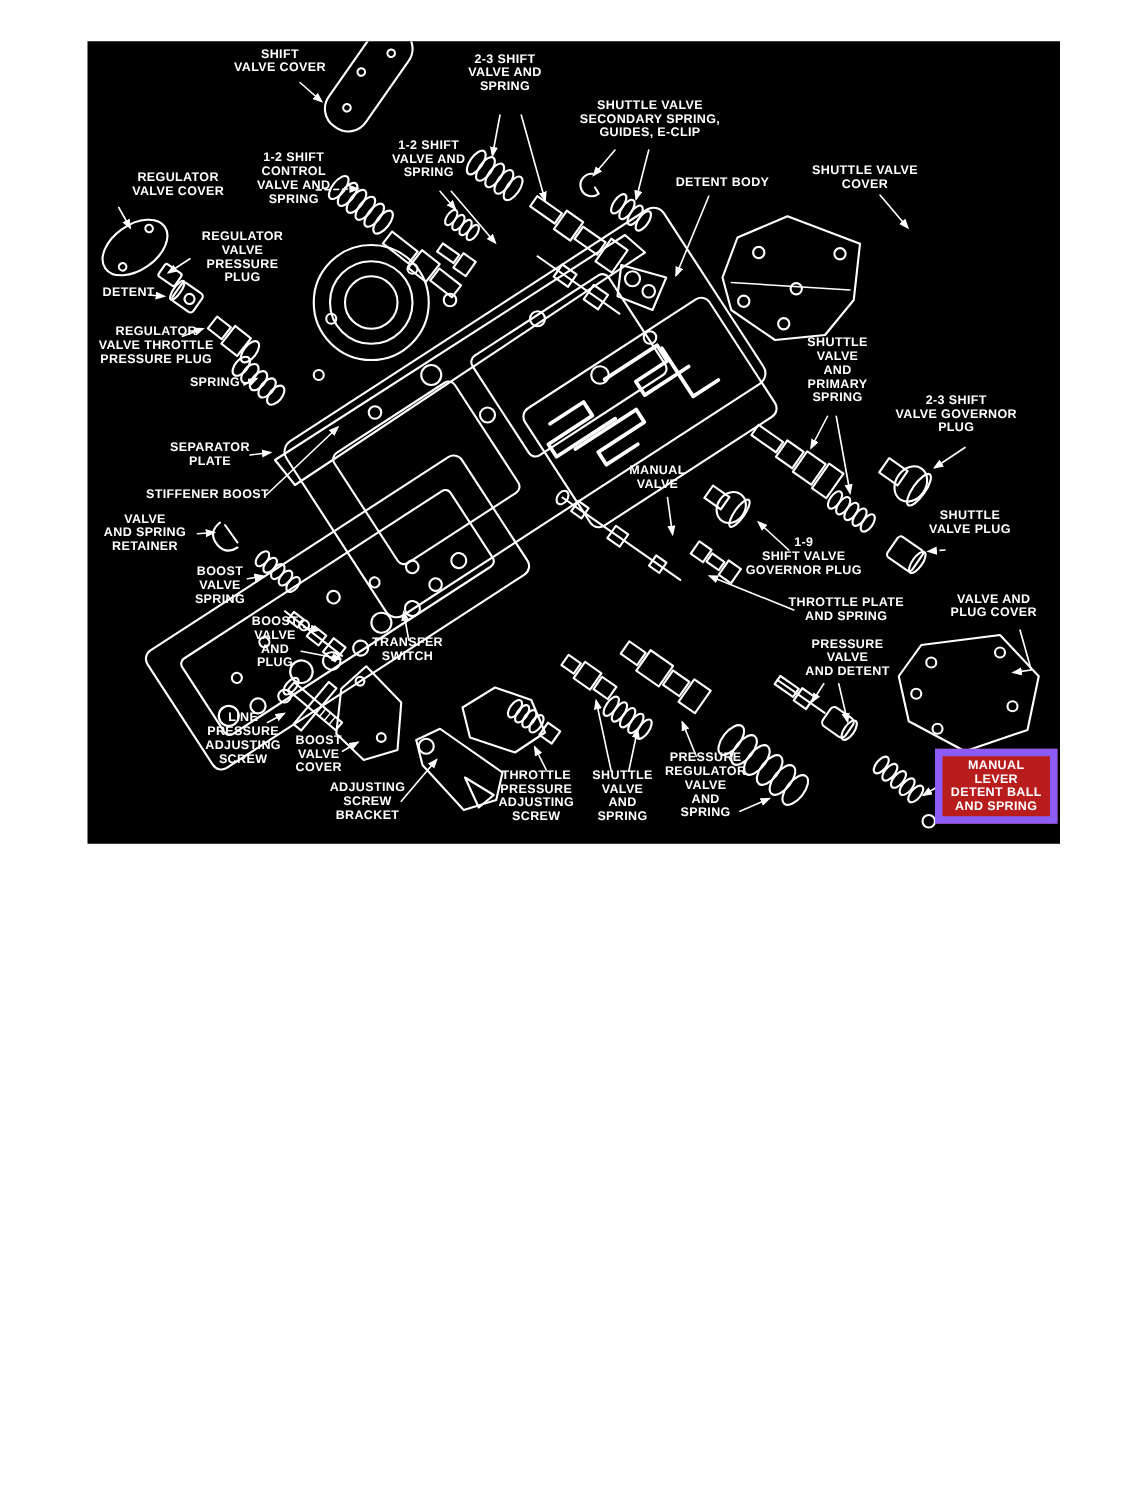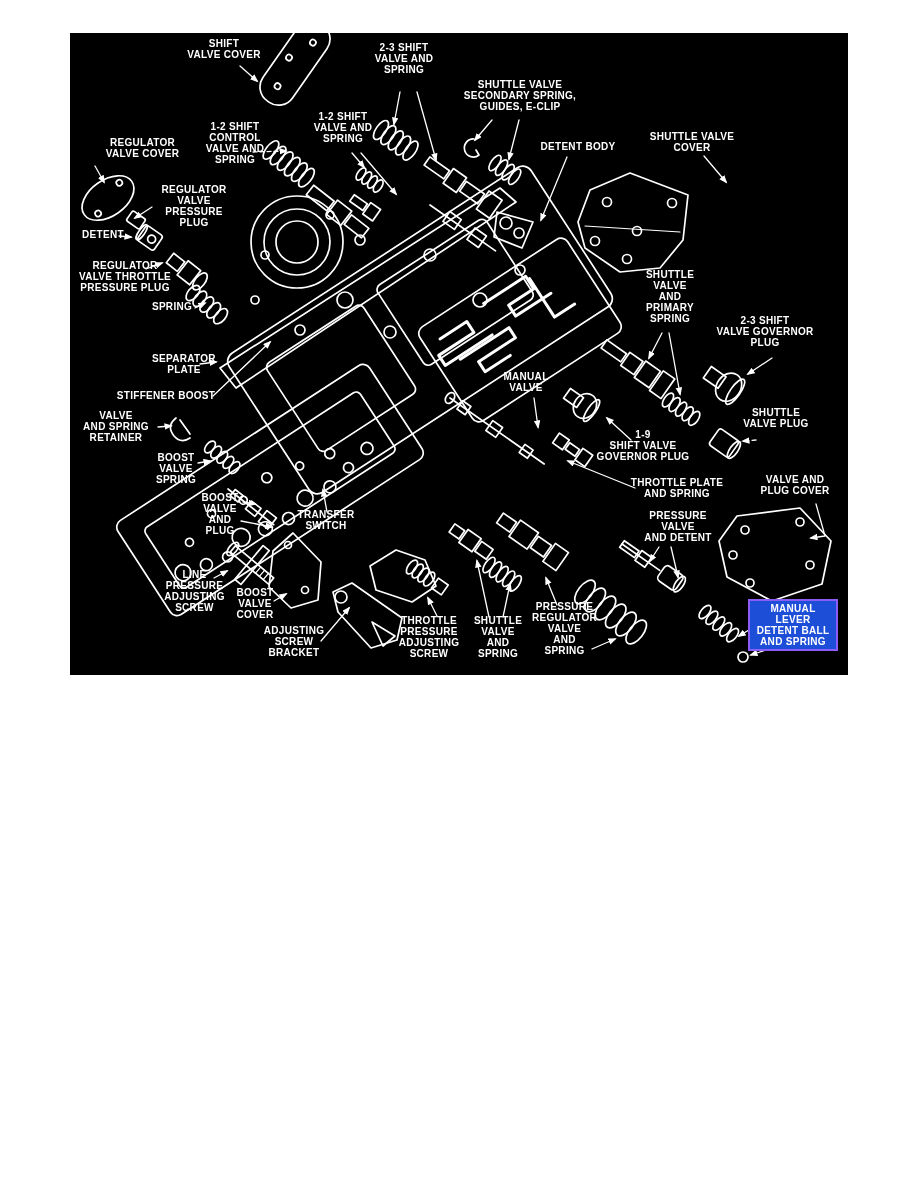--- a/index.html
+++ b/index.html
@@ -18,21 +18,21 @@
   .art .thin{stroke-width:1.2;}
   .art .thick{stroke-width:3;}
   .leaders path, .leaders line{stroke:#ffffff;fill:none;stroke-width:1.3;marker-end:url(#arrowhead);}
   .leaders .dash{stroke-dasharray:4 3;}
   .ah{fill:#ffffff;stroke:none;}
   .lbl{
     position:absolute;color:#ffffff;font-size:10px;line-height:11px;
     font-weight:bold;text-align:center;white-space:pre-line;
     letter-spacing:0.3px;
   }
-  .lbl.boxed{border:2px solid #8b5cf6;padding:2px 2px;background:#1d4ed8;}
+  .lbl.boxed{border:6px solid #8b5cf6;padding:2px 2px;background:#b91c1c;}
 </style>
 </head>
 <body>
 
 <div class="diagram">
 
   <svg width="778" height="642" viewBox="70 33 778 642">
     <defs>
       <marker id="arrowhead" markerWidth="8" markerHeight="8" refX="5" refY="2.5" orient="auto">
         <path class="ah" d="M0,0 L6.5,2.5 L0,5 Z"></path>
@@ -441,21 +441,21 @@
 SPRING</div>
   <div class="lbl" style="left:84px;top:151px;width:80px">REGULATOR
 VALVE
 PRESSURE
 PLUG</div>
   <div class="lbl" style="left:8px;top:196px;width:50px">DETENT</div>
   <div class="lbl" style="left:7px;top:227px;width:96px">REGULATOR
 VALVE THROTTLE
 PRESSURE PLUG</div>
   <div class="lbl" style="left:72px;top:268px;width:60px">SPRING</div>
-  <div class="lbl" style="left:74px;top:320px;width:80px">SEPARATOR
+  <div class="lbl" style="left:58px;top:320px;width:80px">SEPARATOR
 PLATE</div>
   <div class="lbl" style="left:41px;top:357px;width:110px">STIFFENER BOOST</div>
   <div class="lbl" style="left:0px;top:377px;width:92px">VALVE
 AND SPRING
 RETAINER</div>
   <div class="lbl" style="left:76px;top:419px;width:60px">BOOST
 VALVE
 SPRING</div>
   <div class="lbl" style="left:122px;top:459px;width:56px">BOOST
 VALVE

